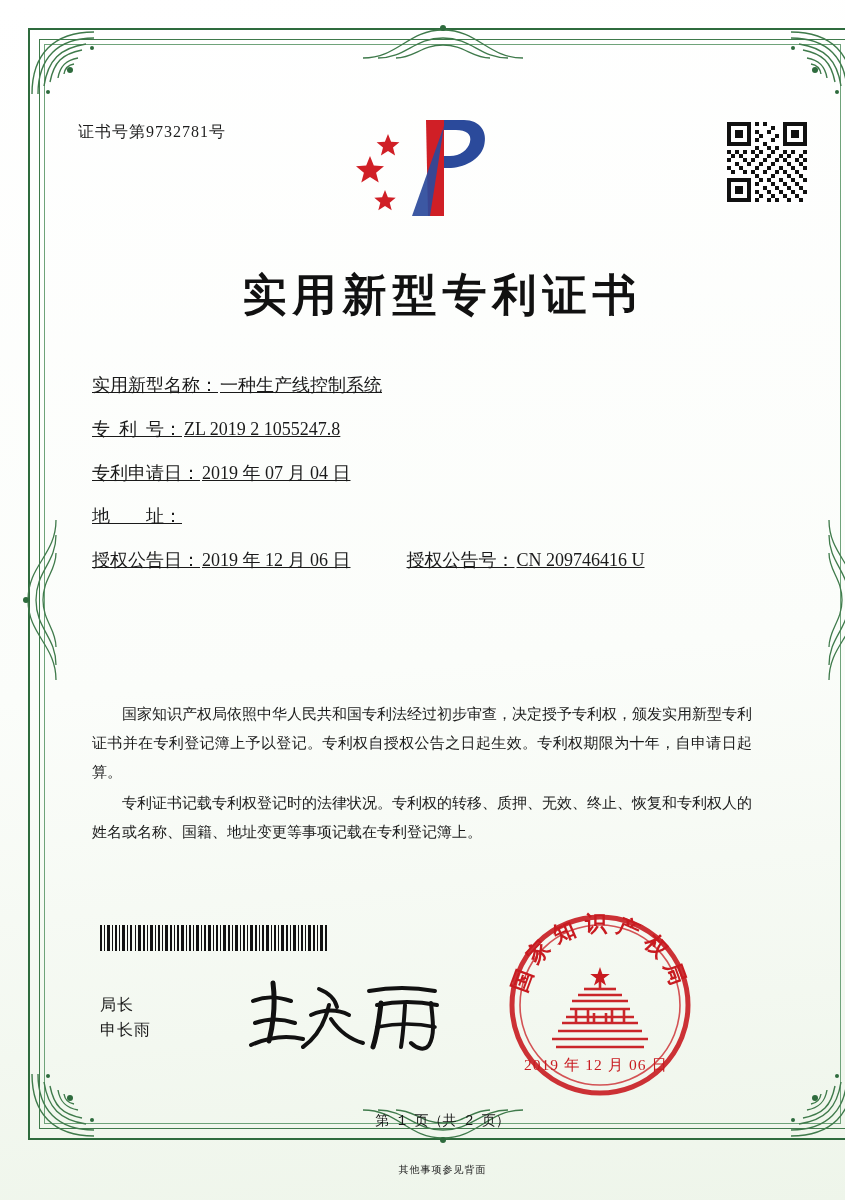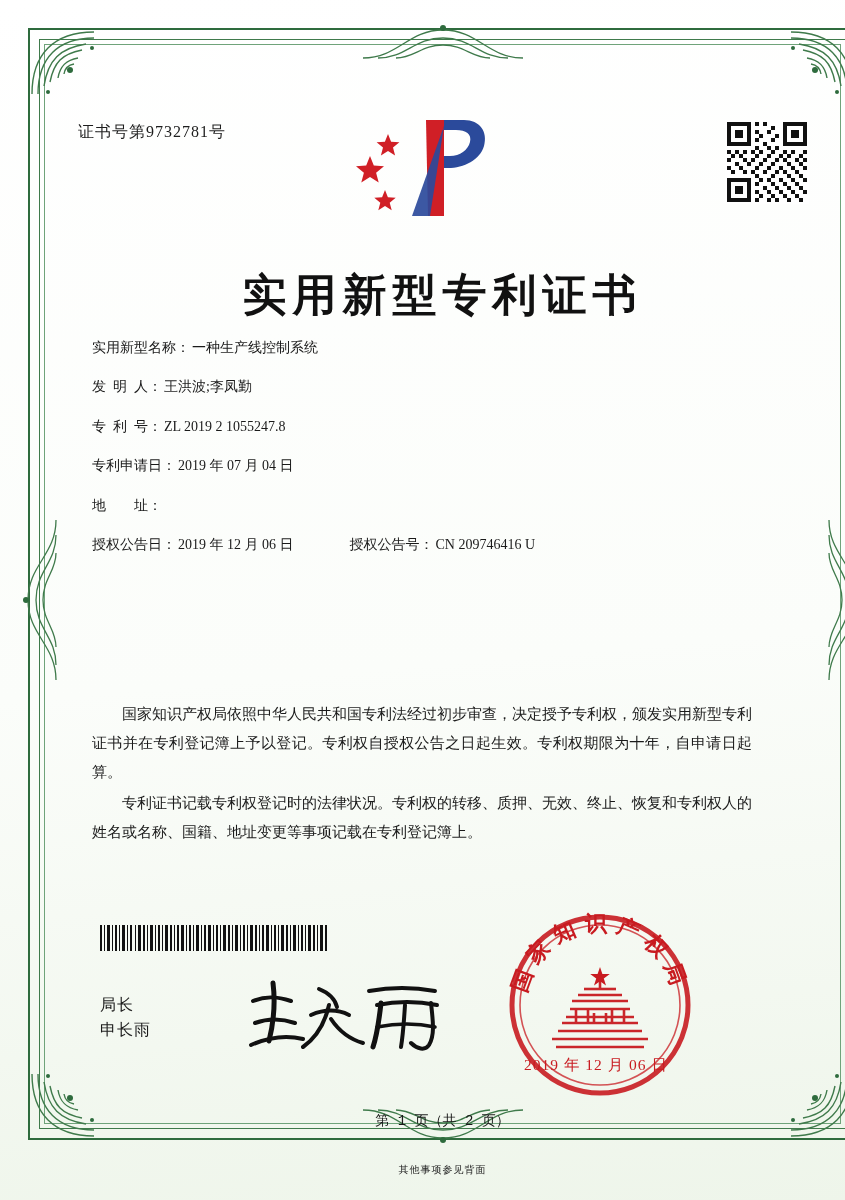--- a/index.html
+++ b/index.html
@@ -106,24 +106,25 @@
     letter-spacing: 6px;
     color: #111;
     font-family: "DejaVu Serif", "Liberation Serif", serif;
     margin-top: 16px;
   }
 
   
   .fields {
     position: absolute;
     left: 92px;
-    top: 340px;
+    top: 376px;
     width: 670px;
-    font-size: 14px;
+    font-size: 18px;
     line-height: 1.1;
+    text-decoration: underline;
   }
   .field-row {
     display: flex;
     align-items: baseline;
     margin-bottom: 24px;
   }
   .field-label {
     white-space: pre;
     color: #1a1a1a;
   }
@@ -446,24 +447,20 @@
   </svg>
 
   <div class="title">实用新型专利证书</div>
 
   <div class="fields">
     <div class="field-row">
       <span class="field-label">实用新型名称：</span>
       <span class="field-value">一种生产线控制系统</span>
     </div>
     <div class="field-row">
-      <span class="field-label">发  明  人：</span>
-      <span class="field-value">王洪波;李凤勤</span>
-    </div>
-    <div class="field-row">
       <span class="field-label">专  利  号：</span>
       <span class="field-value">ZL 2019 2 1055247.8</span>
     </div>
     <div class="field-row">
       <span class="field-label">专利申请日：</span>
       <span class="field-value">2019 年 07 月 04 日</span>
     </div>
     <div class="field-row">
       <span class="field-label">地        址：</span>
     </div>

